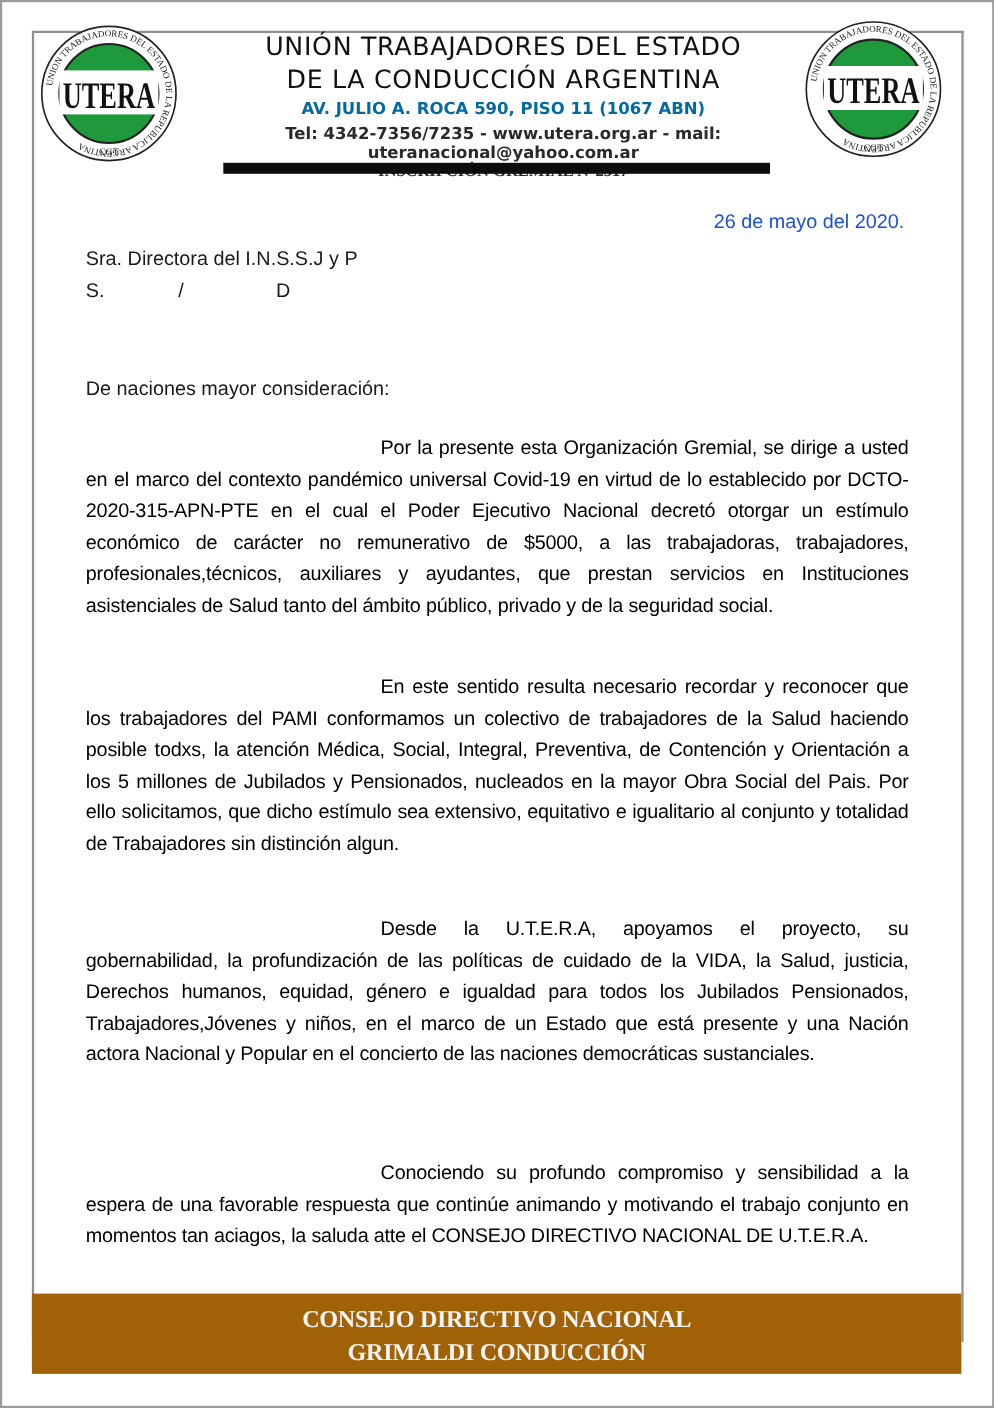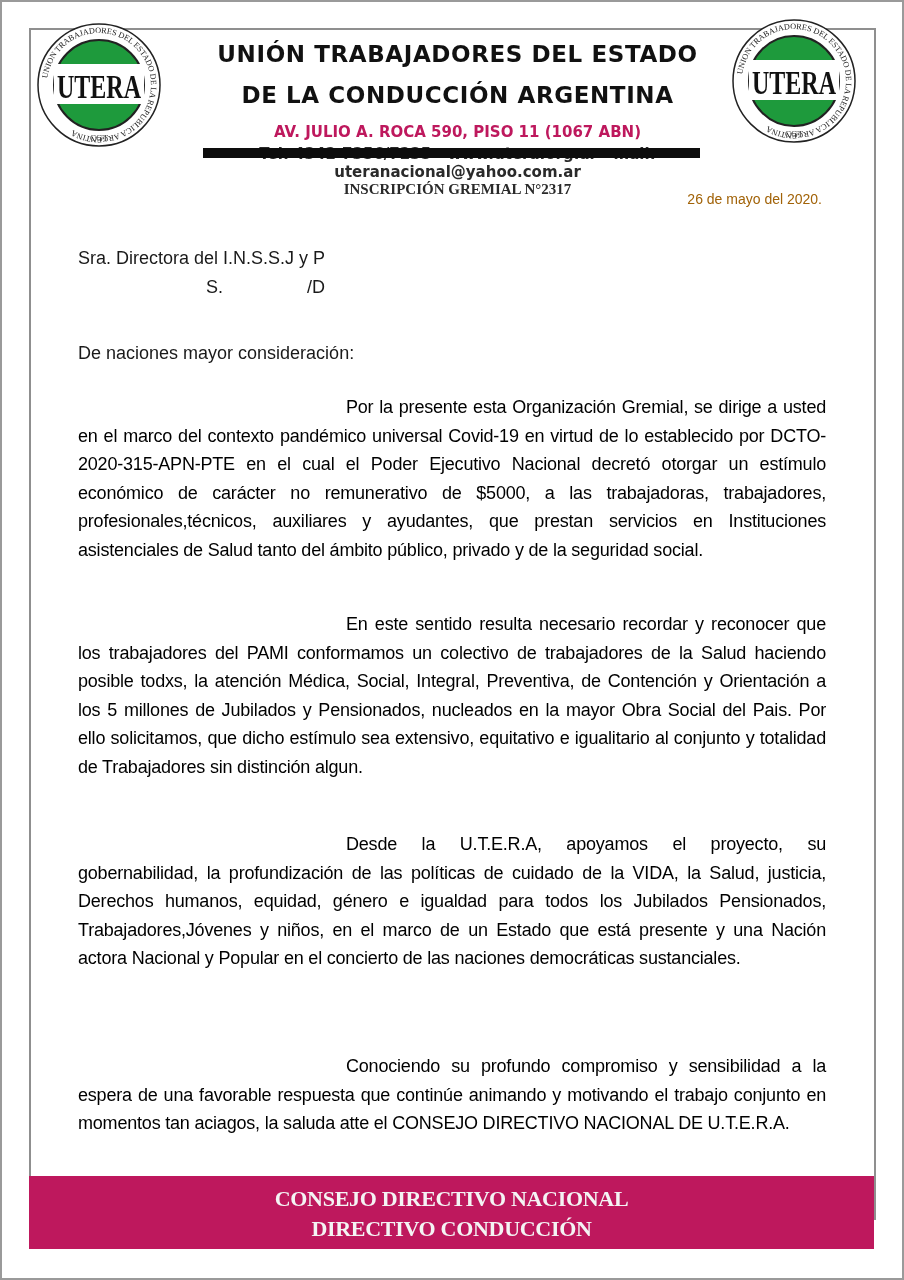--- a/index.html
+++ b/index.html
@@ -19,63 +19,63 @@
   }
   .logo {
     position: absolute; width: 130px; height: 130px;
   }
   .logo-left { left: 34px; top: 20px; }
   .logo-right { left: 729px; top: 16px; }
   .head-block {
     position: absolute; left: 185px; top: 28px; width: 545px; text-align: center;
   }
   .head-title {
-    font-family: "DejaVu Sans", sans-serif; font-weight: bold;
+    font-family: "DejaVu Sans", sans-serif; font-weight: normal;
     font-size: 23px; line-height: 30px; letter-spacing: 0.6px; color: #111;
-    margin: 11px;
+    margin: 0;
   }
   .head-address {
     font-family: "DejaVu Sans", sans-serif; font-weight: bold;
-    font-size: 15px; line-height: 22px; color: #be185d; margin-top: 0px;
+    font-size: 15px; line-height: 22px; color: #0369a1; margin-top: 0px;
   }
   .head-contact {
     font-family: "DejaVu Sans", sans-serif; font-weight: bold;
     font-size: 15px; line-height: 18px; color: #2a2a2a; margin-top: 2px;
   }
   .head-reg {
     font-family: Liberation Serif, serif; font-weight: bold;
     font-size: 15px; line-height: 16px; color: #2a2a2a;
   }
   .head-rule {
     position: absolute; left: 203px; top: 148px; width: 497px; height: 10px; background: #0d0d0d;
   }
   .date {
-    position: absolute; right: 82px; top: 191px; font-size: 14px; color: #a16207;
+    position: absolute; right: 82px; top: 191px; font-size: 18px; color: #1d4ed8;
   }
   .recipient {
-    position: absolute; left: 78px; top: 244px; font-size: 18px; line-height: 29px; text-align: right;
+    position: absolute; left: 78px; top: 221px; font-size: 18px; line-height: 29px;
   }
   .recipient .sd span { display: inline-block; }
   .greeting {
     position: absolute; left: 78px; top: 340px; font-size: 18px; line-height: 26px;
   }
   .para {
     position: absolute; left: 78px; width: 748px;
     font-family: "Liberation Sans Narrow", "Liberation Sans", sans-serif;
     font-size: 18px; line-height: 28.6px; text-align: justify; color: #000000;
     letter-spacing: -0.2px;
   }
   .para .indent { display: inline-block; width: 268px; }
   .p1 { top: 393px; }
   .p2 { top: 610px; }
   .p3 { top: 830px; }
   .p4 { top: 1020px; margin-top: 32px; }
   .banner {
     position: absolute; left: 29px; top: 1176px; width: 845px; height: 73px;
-    background: #be185d; text-align: center; color: #f4f4f4;
+    background: #a16207; text-align: center; color: #f4f4f4;
   }
   .banner div {
     font-family: "Liberation Serif", serif; font-weight: bold;
     font-size: 22px; line-height: 30px; letter-spacing: -0.3px;
   }
   .banner .l1 { margin-top: 8px; }
 </style>
 </head>
 <body>
 
@@ -130,14 +130,14 @@
 
 <div class="greeting">De naciones mayor consideración:</div>
 
 <div class="para p1"><span class="indent"></span><span>Por la presente esta Organización Gremial, se dirige a usted en el marco del contexto pandémico universal Covid-19 en virtud de lo establecido por DCTO-2020-315-APN-PTE en el cual el Poder Ejecutivo Nacional decretó  otorgar un estímulo económico de carácter no remunerativo de $5000, a las trabajadoras, trabajadores,  profesionales,técnicos, auxiliares y ayudantes, que prestan servicios en Instituciones asistenciales de Salud tanto del ámbito público, privado y de la seguridad social.</span></div>
 <div class="para p2"><span class="indent"></span><span>En este sentido resulta necesario recordar y reconocer que los trabajadores del PAMI conformamos un colectivo de trabajadores de la Salud haciendo posible todxs, la atención Médica, Social, Integral, Preventiva, de Contención y Orientación a los 5 millones de Jubilados y Pensionados, nucleados en la mayor Obra Social del Pais. Por ello solicitamos, que dicho estímulo sea extensivo, equitativo e igualitario al conjunto y totalidad de Trabajadores sin distinción algun.</span></div>
 <div class="para p3"><span class="indent"></span><span>Desde la U.T.E.R.A, apoyamos el proyecto, su gobernabilidad, la profundización de las políticas de cuidado de la VIDA, la Salud, justicia, Derechos humanos, equidad, género e igualdad para todos los Jubilados Pensionados, Trabajadores,Jóvenes y niños, en el marco de un Estado que está presente y una Nación actora Nacional y Popular en el concierto de las naciones democráticas sustanciales.</span></div>
 <div class="para p4"><span class="indent"></span><span>Conociendo su profundo compromiso y sensibilidad  a la espera de una favorable respuesta que continúe animando y motivando el trabajo conjunto en momentos tan aciagos, la saluda atte el CONSEJO DIRECTIVO NACIONAL DE U.T.E.R.A.</span></div>
 
 <div class="banner">
   <div class="l1">CONSEJO DIRECTIVO NACIONAL</div>
-  <div class="l2">DIRECTIVO CONDUCCIÓN</div>
+  <div class="l2">GRIMALDI CONDUCCIÓN</div>
 </div>
 
 </body></html>

